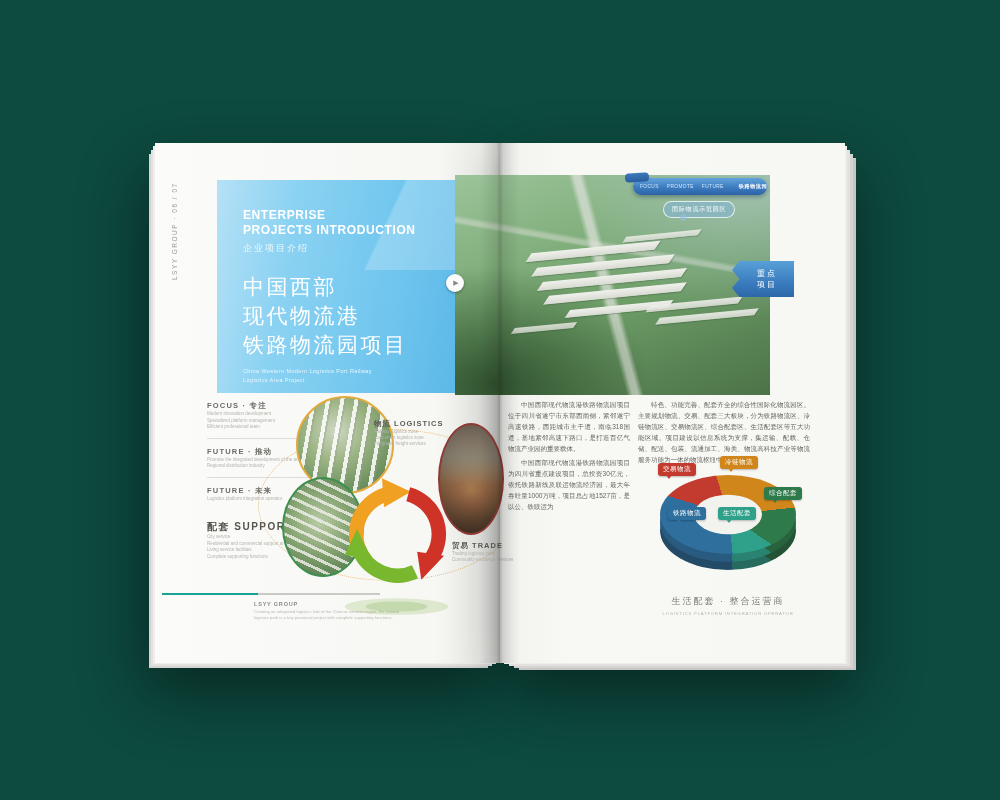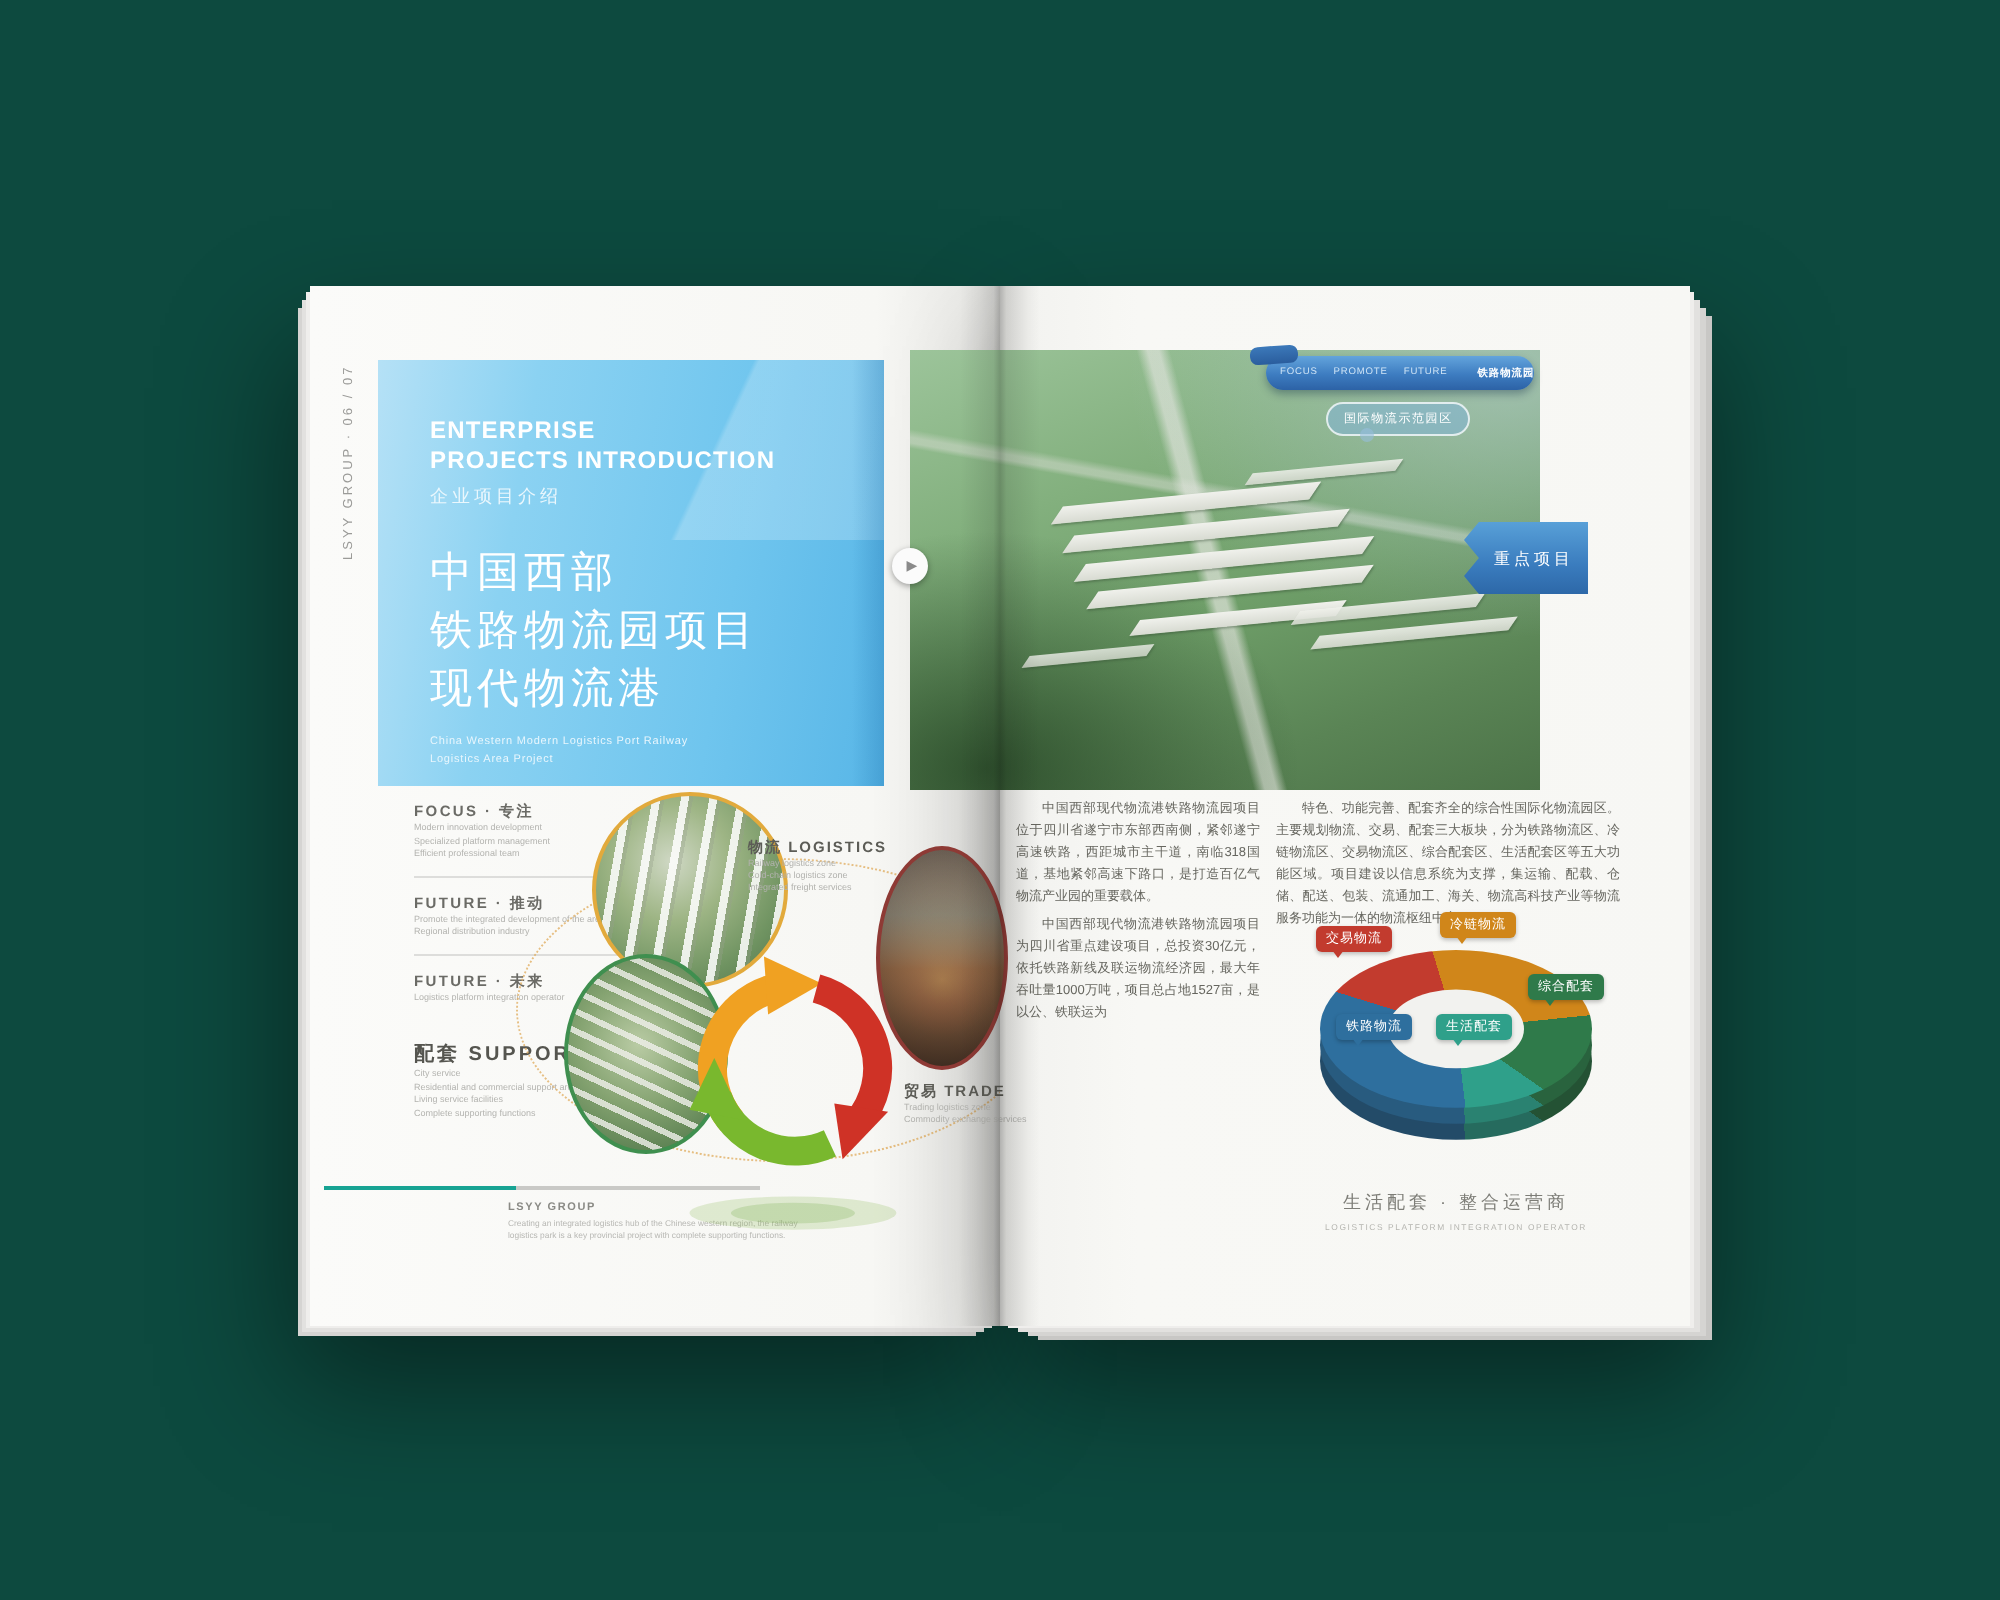--- a/index.html
+++ b/index.html
@@ -21,21 +21,21 @@
   }
   .spine { position:absolute; left:325px; top:0; width:40px; height:520px; z-index:8; pointer-events:none;
     background:linear-gradient(90deg, rgba(0,0,0,0) 0%, rgba(0,0,0,0.10) 42%, rgba(0,0,0,0.22) 50%, rgba(0,0,0,0.10) 58%, rgba(0,0,0,0) 100%);
   }
 
   
   .edge-marker { position:absolute; left:16px; top:27px; height:110px;
     writing-mode:vertical-rl; transform:rotate(180deg);
     font-size:6.5px; letter-spacing:1.5px; color:#9b9b98; }
 
-  .blue-panel { position:absolute; left:34px; top:37px; width:253px; height:213px; z-index:5;
+  .blue-panel { position:absolute; left:62px; top:37px; width:253px; height:213px; z-index:5;
     background:linear-gradient(100deg,#b5e1f6 0%,#8bd2f2 28%,#6fc5ee 68%,#58b6e7 100%); overflow:hidden; }
   .blue-panel::before { content:""; position:absolute; right:-20px; top:-30px; width:220px; height:120px;
     background:linear-gradient(115deg, transparent 54%, rgba(255,255,255,0.22) 55%); }
   .blue-panel::after { content:""; position:absolute; right:0; top:0; bottom:0; width:16px;
     background:linear-gradient(90deg, rgba(25,110,170,0) 0%, rgba(25,105,165,0.28) 100%); }
   .eyebrow { position:absolute; left:26px; top:28px; color:#ffffff; font-weight:bold;
     font-size:12px; line-height:15px; letter-spacing:0.6px; }
   .eyebrow-cn { position:absolute; left:26px; top:62px; color:#eaf7fd; font-size:9px; letter-spacing:2px; }
   .big-title { position:absolute; left:26px; top:92px; color:#ffffff; font-weight:normal;
     font-size:21px; line-height:29px; letter-spacing:2.5px; }
@@ -111,21 +111,21 @@
 
   .bubble { position:absolute; left:208px; top:26px; padding:3px 8px; border-radius:9px; z-index:6;
     background:rgba(130,180,215,0.55); border:1px solid rgba(255,255,255,0.75);
     font-size:6px; color:#ffffff; letter-spacing:0.8px; white-space:nowrap; }
   .bubble::after { content:""; position:absolute; left:16px; bottom:-4px; width:7px; height:7px;
     background:rgba(150,190,220,0.6); border-radius:50%; }
 
   .ribbon { position:absolute; right:-24px; top:86px; width:62px; height:36px; z-index:7;
     background:linear-gradient(180deg,#58a0d8 0%,#3a7cbe 60%,#2d68a8 100%);
     clip-path:polygon(100% 0,100% 100%,12% 100%,0 75%,12% 50%,0 25%,12% 0);
-    display:flex; flex-direction:row; justify-content:center; align-items:center; padding-left:8px;
+    display:flex; flex-direction:column; justify-content:center; align-items:center; padding-left:8px;
     color:#ffffff; font-size:8px; line-height:11px; letter-spacing:2px; }
 
   .play-btn { position:absolute; left:-9px; top:99px; width:18px; height:18px; border-radius:50%; z-index:7;
     background:#fbfbfb; box-shadow:0 1px 3px rgba(0,0,0,0.35); display:flex; align-items:center; justify-content:center;
     font-size:7px; color:#8a8a8a; padding-left:2px; }
 
   
   .col { position:absolute; top:256px; font-size:6.5px; color:#66665f; line-height:11px; text-align:justify; }
   .col p { text-indent:2em; margin-bottom:3px; }
   .col-1 { left:8px; width:122px; }
@@ -258,22 +258,22 @@
     </div>
 
     <div class="blue-panel">
       <div class="eyebrow">
         <div>ENTERPRISE</div>
         <div>PROJECTS INTRODUCTION</div>
       </div>
       <div class="eyebrow-cn">企业项目介绍</div>
       <div class="big-title">
         <div>中国西部</div>
+        <div>现代物流港</div>
         <div>铁路物流园项目</div>
-        <div>现代物流港</div>
       </div>
       <div class="subtitle-en">
         <div>China Western Modern Logistics Port Railway</div>
         <div>Logistics Area Project</div>
       </div>
     </div>
 
     <div class="aerial">
       <div class="strip s1"></div>
       <div class="strip s2"></div>

